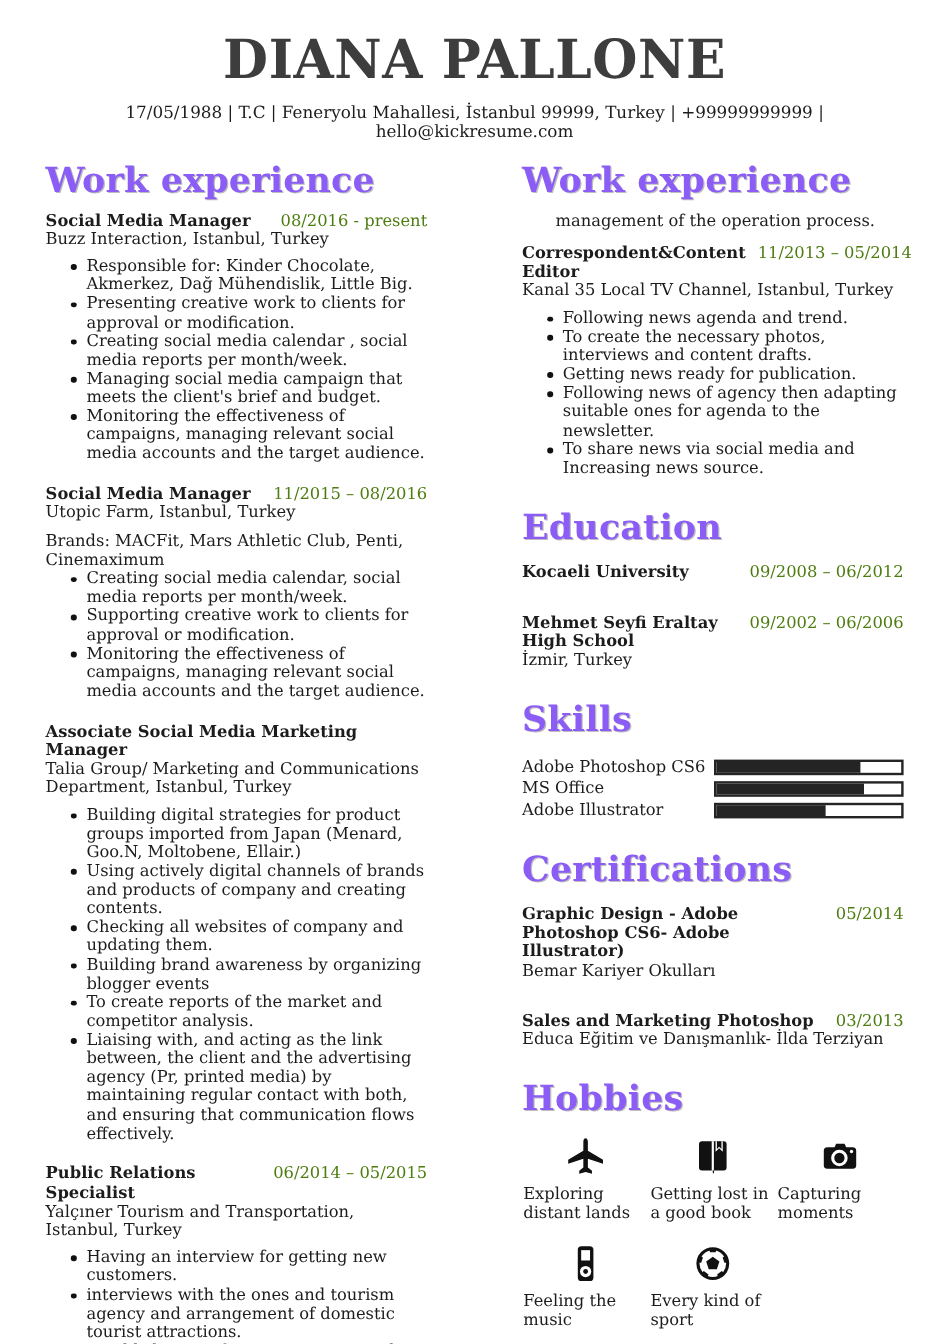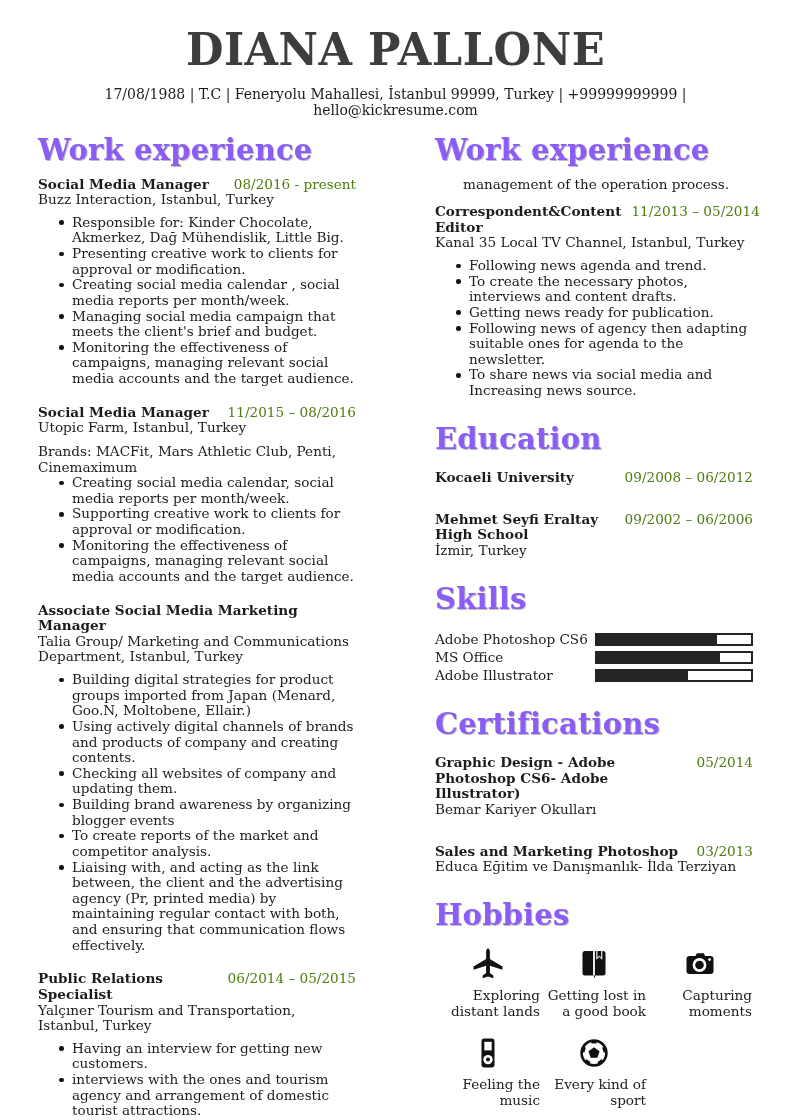--- a/index.html
+++ b/index.html
@@ -61,35 +61,35 @@
   .skill-name { flex: 1; font-size: 13.6px; line-height: 1.15; }
   .skill-bar {
     width: 158px; height: 13px; box-sizing: border-box;
     border: 2px solid #242424; background: #ffffff;
   }
   .skill-fill { height: 100%; background: #242424; }
 
   
   .hobbies-grid {
     display: grid; grid-template-columns: repeat(3, 1fr);
-    row-gap: 14px; margin-top: 12px; text-align: right;
+    row-gap: 14px; margin-top: 12px; text-align: left;
   }
   .hobby { display: flex; flex-direction: column; align-items: center; }
   .hobby .icon { height: 38px; display: flex; align-items: flex-end; justify-content: center; }
   .hobby .icon svg { display: block; }
   .hobby-label { font-size: 13.6px; line-height: 1.15; margin-top: 6px; max-width: 104px; }
 </style>
 </head>
 <body>
 
 <div class="page">
 
   <div class="header">
     <div class="name">DIANA PALLONE</div>
-    <div class="contact">17/08/1988 | T.C | Feneryolu Mahallesi, İstanbul 99999, Turkey | +99999999999 | hello@kickresume.com</div>
+    <div class="contact">17/05/1988 | T.C | Feneryolu Mahallesi, İstanbul 99999, Turkey | +99999999999 | hello@kickresume.com</div>
   </div>
 
   <div class="columns">
 
     <div class="col left">
       <h2 class="section">Work experience</h2>
 
       <div class="entry">
         <div class="entry-head">
           <div class="entry-title">Social Media Manager</div>

